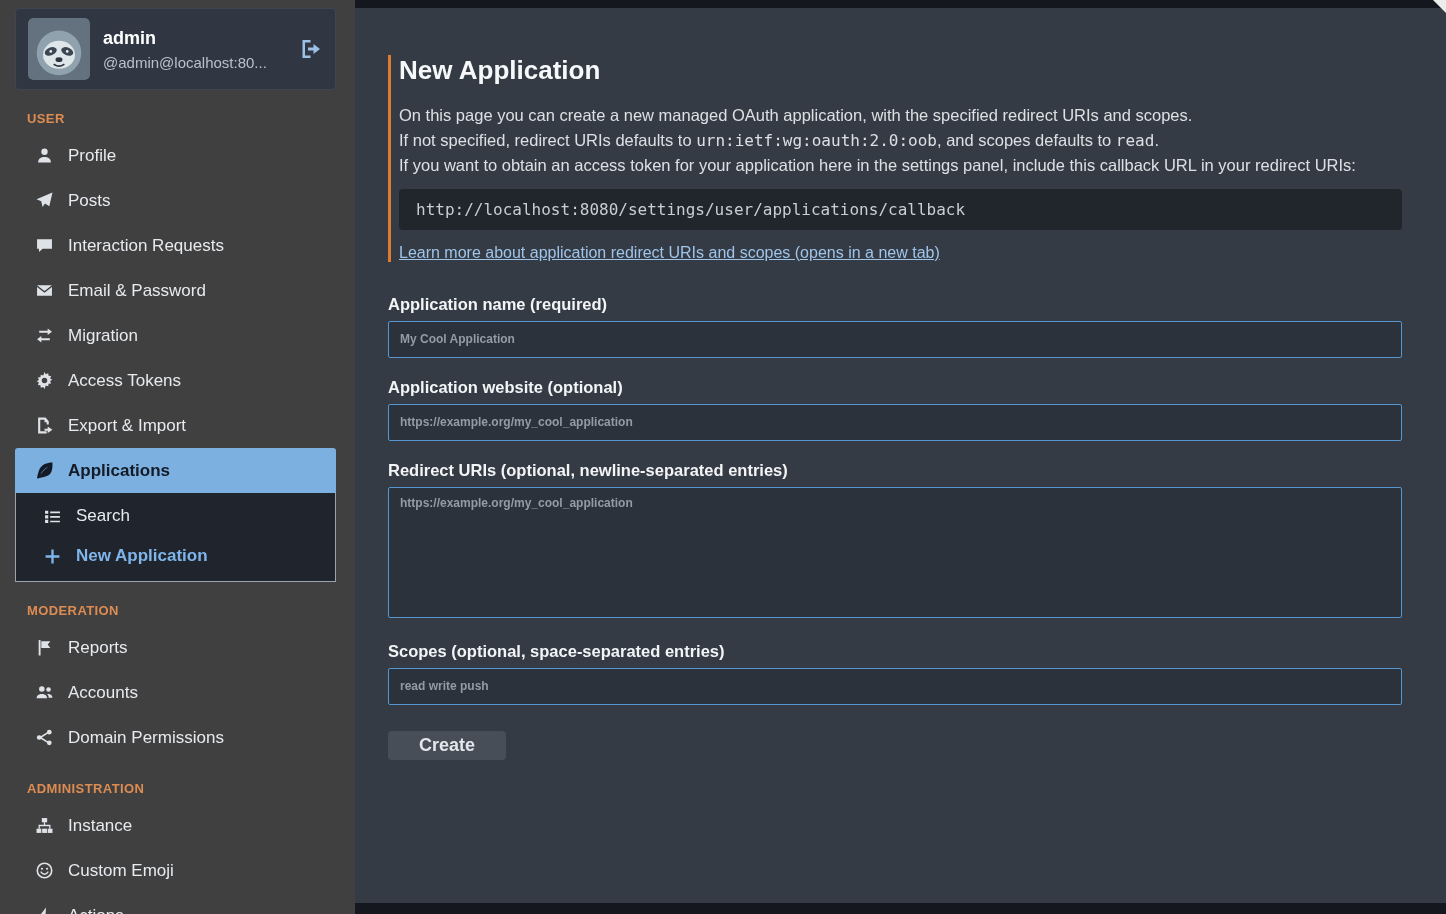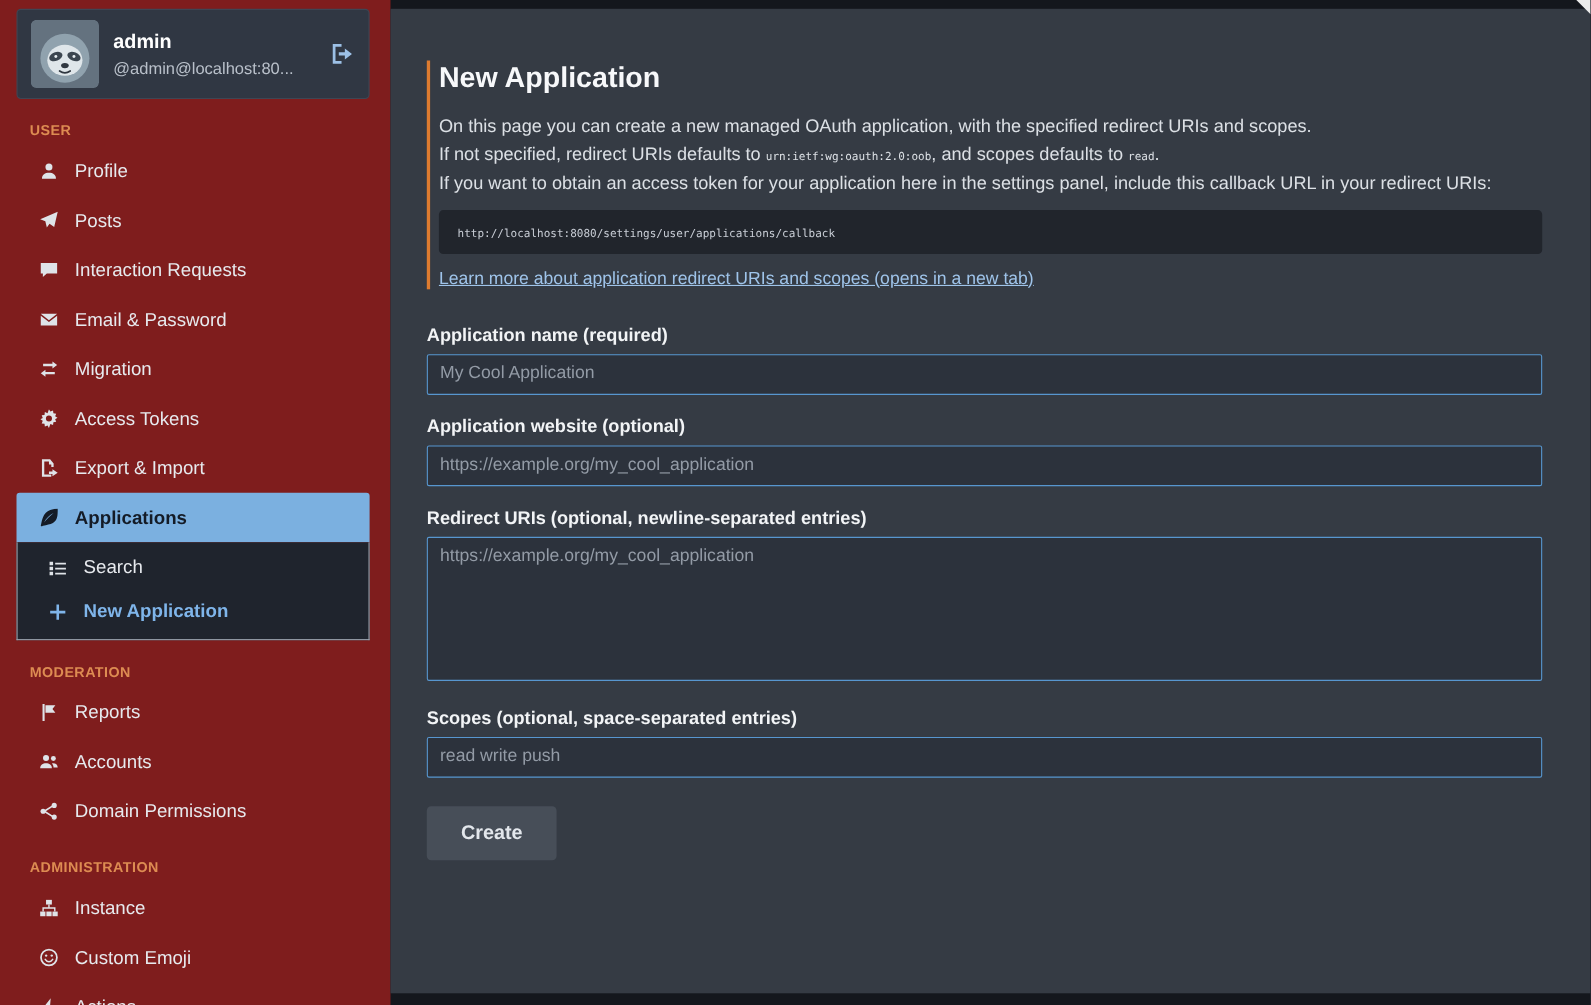--- a/index.html
+++ b/index.html
@@ -8,21 +8,21 @@
     font-family: "Liberation Sans", "DejaVu Sans", sans-serif;
     background: #14171d;
     color: #e7eaee;
   }
   .app { display: flex; width: 1446px; height: 914px; position: relative; }
 
   
   .sidebar {
     flex: 0 0 355px;
     width: 355px;
-    background: #7f1d1d;
+    background: #404040;
     padding: 8px 19px 1px 15px;
     overflow: hidden;
   }
   .user-card {
     display: flex;
     align-items: center;
     gap: 13px;
     background: #303743;
     border: 1px solid #3e4654;
     border-radius: 4px;
@@ -105,21 +105,21 @@
   }
   h1.page-title {
     font-size: 26px;
     font-weight: 700;
     color: #f7f8fa;
     margin-bottom: 17px;
   }
   .intro { font-size: 16.5px; line-height: 24.5px; color: #dce0e5; }
   .intro code, .callback code {
     font-family: "DejaVu Sans Mono", "Liberation Mono", monospace;
-    font-size: 10px;
+    font-size: 16px;
   }
   .callback {
     margin-top: 11px;
     background: #21252c;
     border-radius: 4px;
     padding: 11px 17px;
     color: #c9ced6;
     width: 1006px;
     max-width: 100%;
   }
@@ -139,43 +139,44 @@
     font-weight: 700;
     color: #f2f4f6;
     margin-bottom: 7px;
   }
   .text-input, .text-area {
     width: 100%;
     background: #2c323c;
     border: 1px solid #5796cf;
     border-radius: 2px;
     color: #84cc16;
-    font-size: 16px;
+    font-size: 12px;
     font-family: "Liberation Sans", "DejaVu Sans", sans-serif;
     padding: 0 11px;
     height: 37px;
     outline: none;
+    font-weight: bold;
   }
   .text-area {
     height: 131px;
     padding: 8px 11px;
     resize: none;
   }
   ::placeholder { color: #939ba6; opacity: 1; }
 
   .create-button {
     margin-top: 16px;
     background: #474e58;
     color: #e3e7ec;
     font-weight: 700;
     font-size: 18px;
     font-family: "Liberation Sans", "DejaVu Sans", sans-serif;
     border: none;
     border-radius: 4px;
-    padding: 14px 31px;
+    padding: 4px 31px;
     cursor: pointer;
   }
 
   .scroll-corner {
     position: absolute;
     top: 0; right: 0;
     width: 0; height: 0;
     border-top: 13px solid #ececec;
     border-left: 13px solid transparent;
   }

